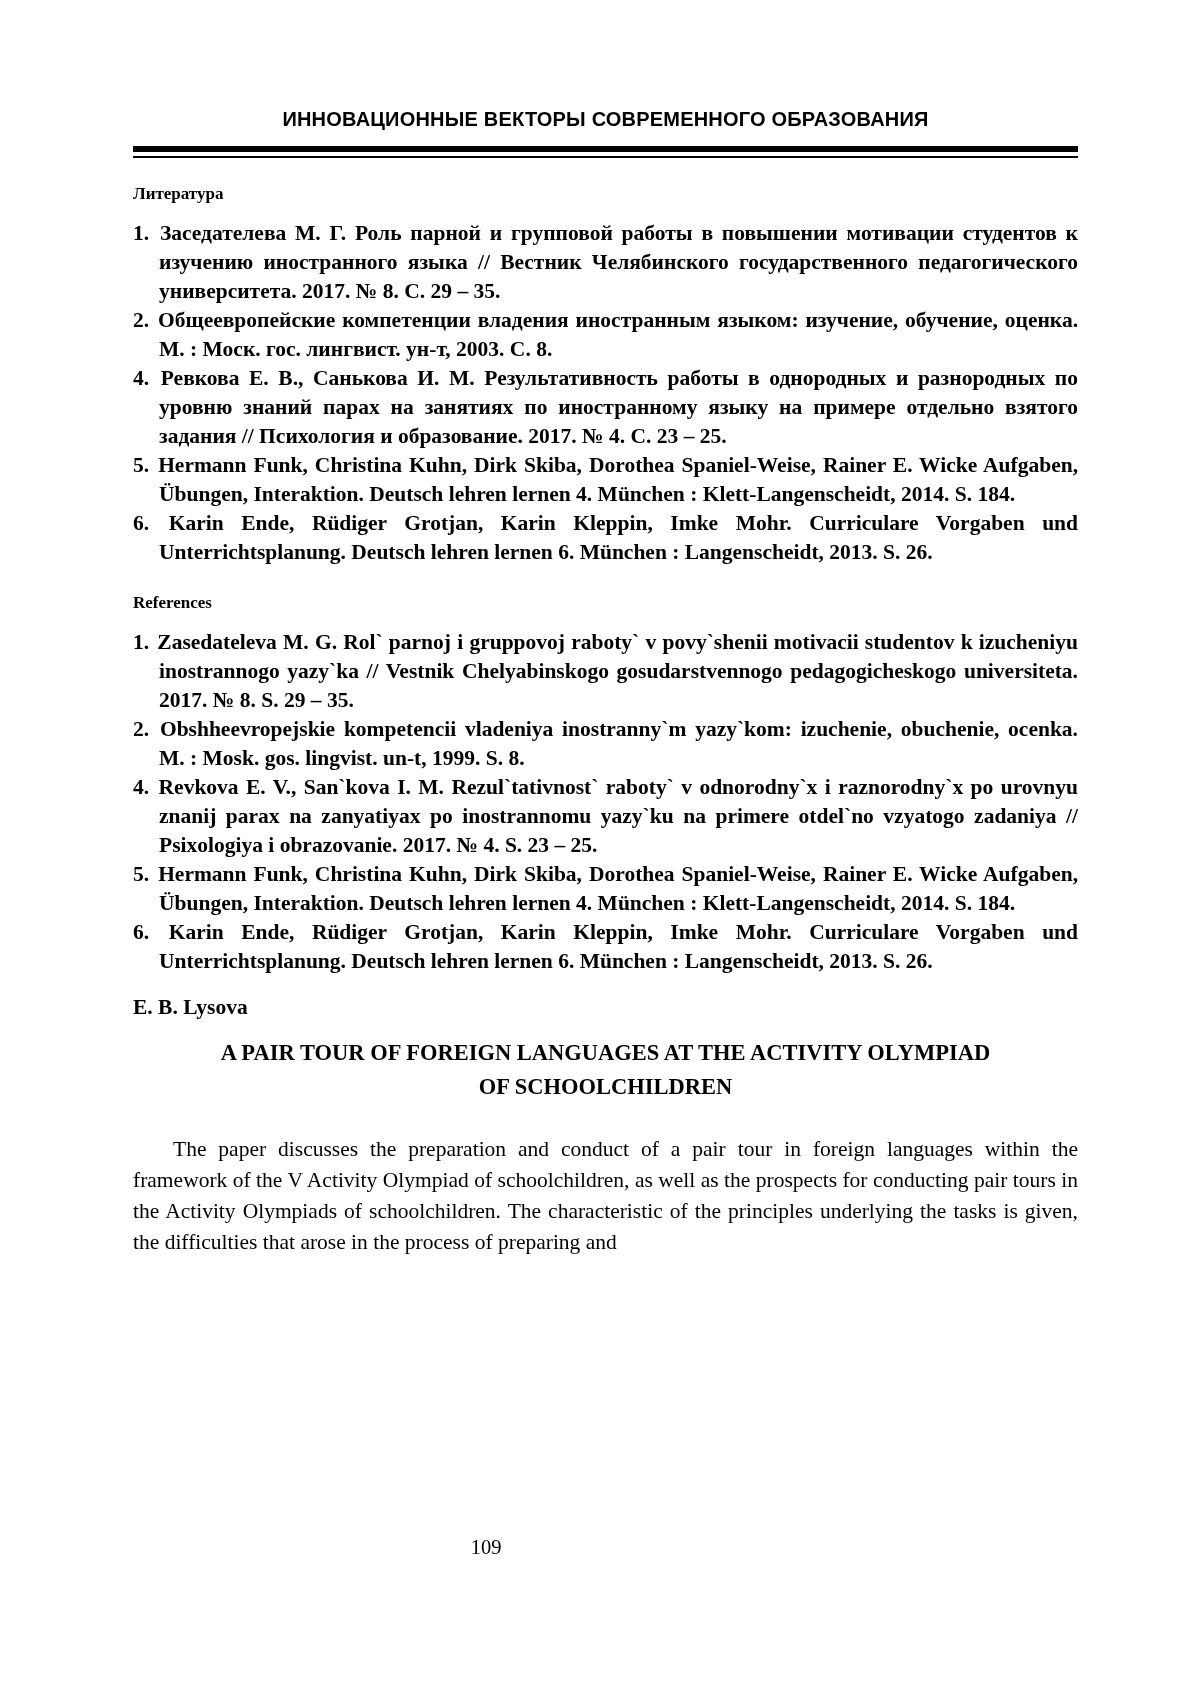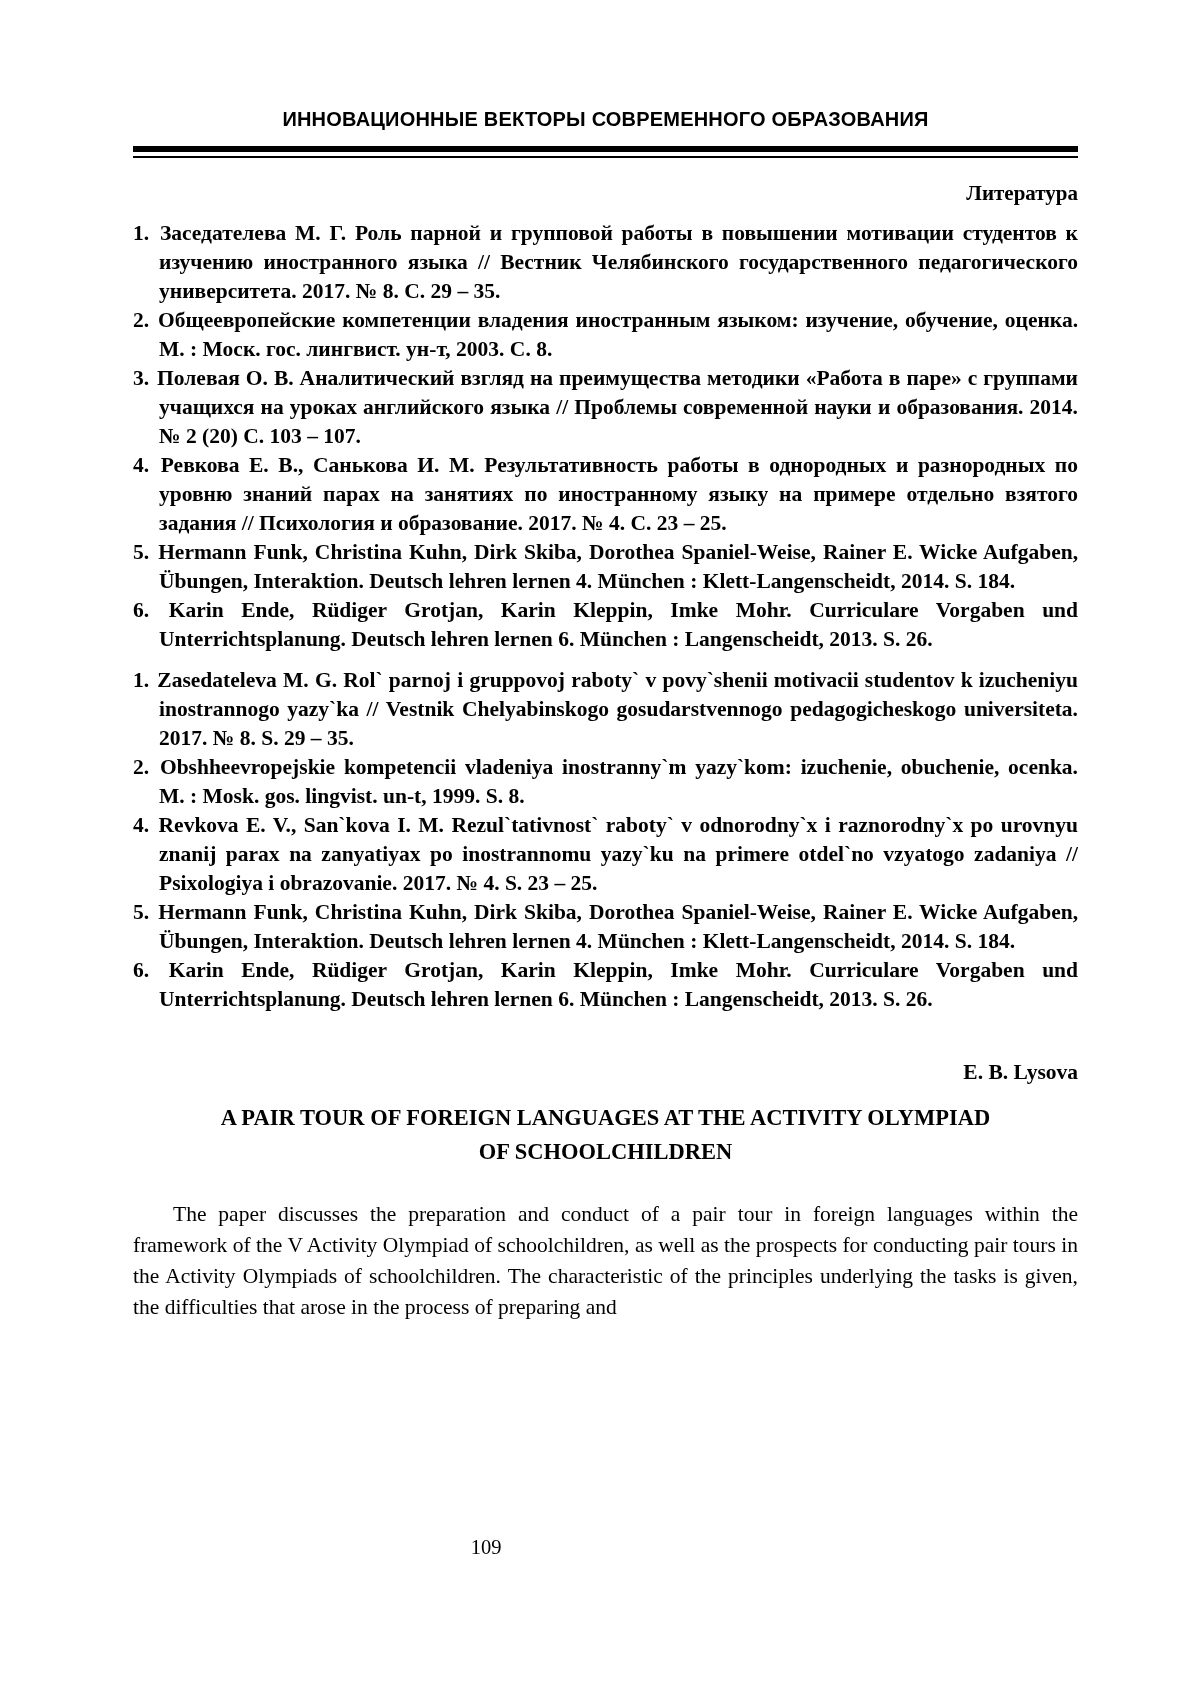--- a/index.html
+++ b/index.html
@@ -30,42 +30,42 @@
     line-height: 22px;
   }
   .double-rule {
     margin-top: 16px;
     height: 4px;
     border-top: 6px solid #000000;
     border-bottom: 2px solid #000000;
   }
   .section-heading {
     margin-top: 22px;
-    text-align: right;
+    text-align: left;
     font-weight: 700;
-    font-size: 21px;
+    font-size: 17px;
     line-height: 27px;
   }
   .ref-list {
     margin-top: 12px;
     font-size: 21.5px;
     line-height: 29px;
   }
   .ref-item {
     padding-left: 26px;
     text-indent: -26px;
     text-align: justify;
     font-weight: bold;
   }
   .ref-item .num {
     padding-right: 2px;
   }
   .author-line {
-    margin-top: 45px;
-    text-align: right;
+    margin-top: 18px;
+    text-align: left;
     font-weight: 700;
     font-size: 21.5px;
     line-height: 26px;
   }
   .article-title {
     margin: 16px auto 0 auto;
     text-align: center;
     font-weight: 700;
     font-size: 22.5px;
     line-height: 34px;
@@ -96,26 +96,26 @@
 
   <div class="running-head">ИННОВАЦИОННЫЕ ВЕКТОРЫ СОВРЕМЕННОГО ОБРАЗОВАНИЯ</div>
 
   <div class="double-rule"></div>
 
   <div class="section-heading">Литература</div>
 
   <div class="ref-list">
     <div class="ref-item"><span class="num">1.</span> <span>Заседателева М. Г. Роль парной и групповой работы в повышении мотивации студентов к изучению иностранного языка // Вестник Челябинского государственного педагогического университета. 2017. № 8. С. 29 – 35.</span></div>
     <div class="ref-item"><span class="num">2.</span> <span>Общеевропейские компетенции владения иностранным языком: изучение, обучение, оценка. М. : Моск. гос. лингвист. ун-т, 2003. С. 8.</span></div>
-    <div class="ref-item"><span class="num">3.</span> <span>Полевая О. В. Аналитический взгляд на преимущества методики «Работа в паре» с группами учащихся на уроках английского языка // Проблемы современной науки и образования. 2014. № 2 (20) С. 103 – 107.</span></div>
     <div class="ref-item"><span class="num">4.</span> <span>Ревкова Е. В., Санькова И. М. Результативность работы в однородных и разнородных по уровню знаний парах на занятиях по иностранному языку на примере отдельно взятого задания // Психология и образование. 2017. № 4. С. 23 – 25.</span></div>
     <div class="ref-item"><span class="num">5.</span> <span>Hermann Funk, Christina Kuhn, Dirk Skiba, Dorothea Spaniel-Weise, Rainer E. Wicke Aufgaben, Übungen, Interaktion. Deutsch lehren lernen 4. München : Klett-Langenscheidt, 2014. S. 184.</span></div>
     <div class="ref-item"><span class="num">6.</span> <span>Karin Ende, Rüdiger Grotjan, Karin Kleppin, Imke Mohr. Curriculare Vorgaben und Unterrichtsplanung. Deutsch lehren lernen 6. München : Langenscheidt, 2013. S. 26.</span></div>
   </div>
 
+  <div class="section-heading">References</div>
 
   <div class="ref-list">
     <div class="ref-item"><span class="num">1.</span> <span>Zasedateleva M. G. Rol` parnoj i gruppovoj raboty` v povy`shenii motivacii studentov k izucheniyu inostrannogo yazy`ka // Vestnik Chelyabinskogo gosudarstvennogo pedagogicheskogo universiteta. 2017. № 8. S. 29 – 35.</span></div>
     <div class="ref-item"><span class="num">2.</span> <span>Obshheevropejskie kompetencii vladeniya inostranny`m yazy`kom: izuchenie, obuchenie, ocenka. M. : Mosk. gos. lingvist. un-t, 1999. S. 8.</span></div>
     <div class="ref-item"><span class="num">4.</span> <span>Revkova E. V., San`kova I. M. Rezul`tativnost` raboty` v odnorodny`x i raznorodny`x po urovnyu znanij parax na zanyatiyax po inostrannomu yazy`ku na primere otdel`no vzyatogo zadaniya // Psixologiya i obrazovanie. 2017. № 4. S. 23 – 25.</span></div>
     <div class="ref-item"><span class="num">5.</span> <span>Hermann Funk, Christina Kuhn, Dirk Skiba, Dorothea Spaniel-Weise, Rainer E. Wicke Aufgaben, Übungen, Interaktion. Deutsch lehren lernen 4. München : Klett-Langenscheidt, 2014. S. 184.</span></div>
     <div class="ref-item"><span class="num">6.</span> <span>Karin Ende, Rüdiger Grotjan, Karin Kleppin, Imke Mohr. Curriculare Vorgaben und Unterrichtsplanung. Deutsch lehren lernen 6. München : Langenscheidt, 2013. S. 26.</span></div>
   </div>
 
   <div class="author-line">E. B. Lysova</div>

